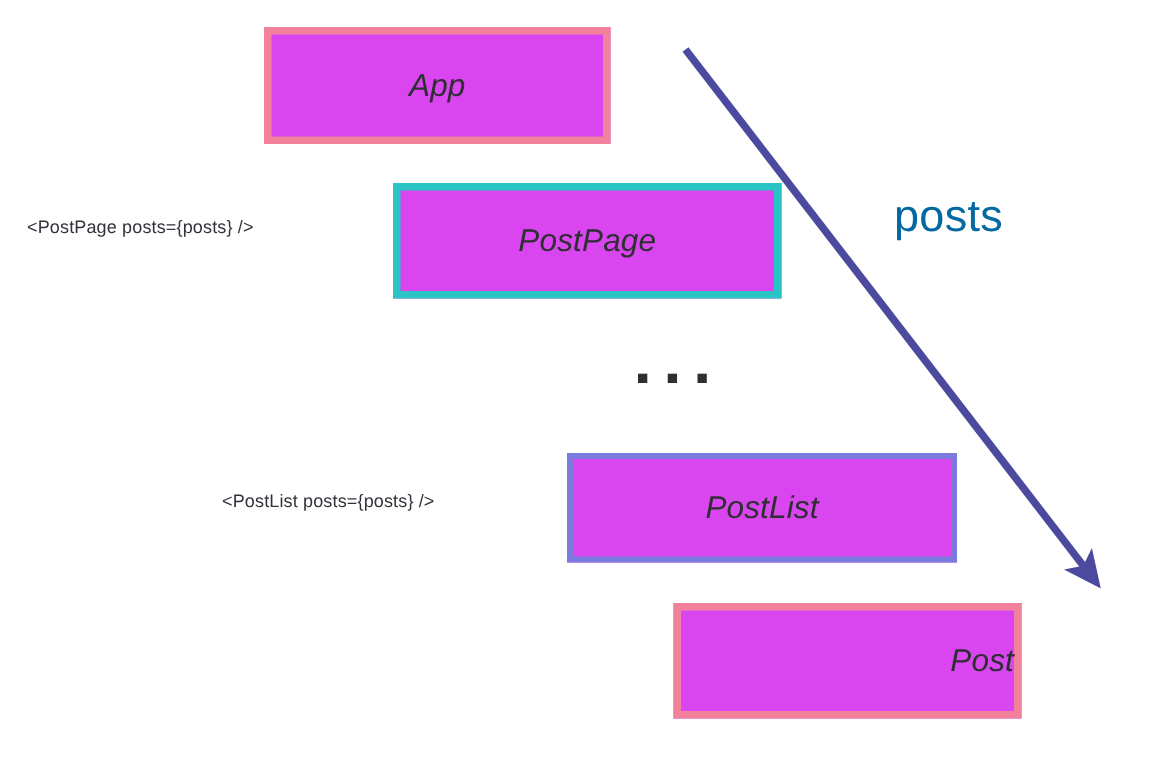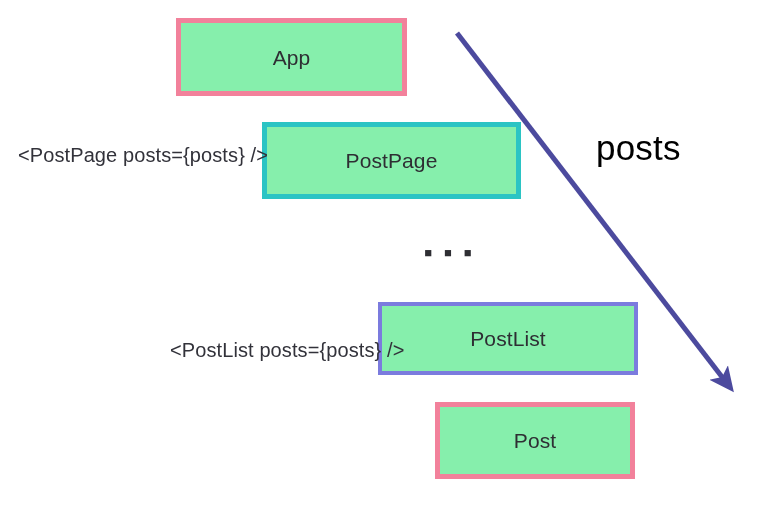--- a/index.html
+++ b/index.html
@@ -18,25 +18,26 @@
     width: 775px;
     height: 506px;
     background: #ffffff;
     overflow: hidden;
   }
 
   
   .node {
     position: absolute;
     box-sizing: border-box;
-    background: #86efac;
+    background: #d946ef;
     display: flex;
     align-items: center;
     justify-content: center;
     border-style: solid;
+    font-style: italic;
   }
   .node .node-label {
     font-size: 21px;
     line-height: 1;
     color: #2e2e33;
     letter-spacing: 0.1px;
     font-weight: 400;
     text-align: center;
     white-space: nowrap;
   }
@@ -59,67 +60,67 @@
   }
   .node-postlist {
     left: 378px;
     top: 302px;
     width: 260px;
     height: 73px;
     border-width: 4px;
     border-color: #7b7bde;
   }
   .node-post {
-    left: 435px;
+    left: 449px;
     top: 402px;
-    width: 200px;
+    width: 232px;
     height: 77px;
     border-width: 5px;
     border-color: #f2819b;
+    justify-content: flex-end;
   }
 
   
   .jsx-label {
     position: absolute;
-    font-size: 20px;
+    font-size: 12px;
     line-height: 1;
     color: #32323a;
     white-space: nowrap;
     letter-spacing: 0.1px;
   }
   .jsx-postpage {
     left: 18px;
     top: 145px;
   }
   .jsx-postlist {
     left: 148px;
-    top: 340px;
-    margin-left: 22px;
+    top: 328px;
   }
 
   
   .ellipsis {
     position: absolute;
     left: 424px;
     top: 240px;
     font-size: 25px;
     line-height: 1;
     color: #2e2e33;
     letter-spacing: 2px;
     white-space: nowrap;
   }
 
   
   .flow-caption {
     position: absolute;
     left: 596px;
     top: 130px;
-    font-size: 35px;
+    font-size: 30px;
     line-height: 1;
-    color: #000000;
+    color: #0369a1;
     white-space: nowrap;
     letter-spacing: 0.2px;
   }
 
   
   .arrow-layer {
     position: absolute;
     left: 0;
     top: 0;
     width: 775px;

